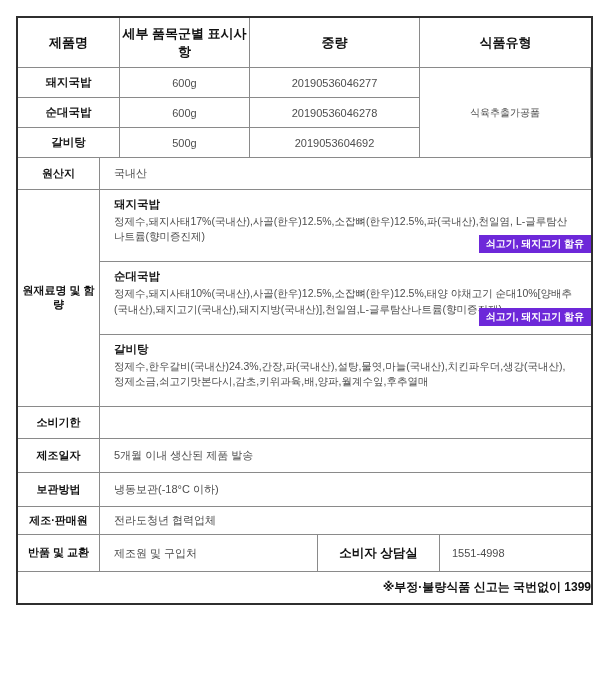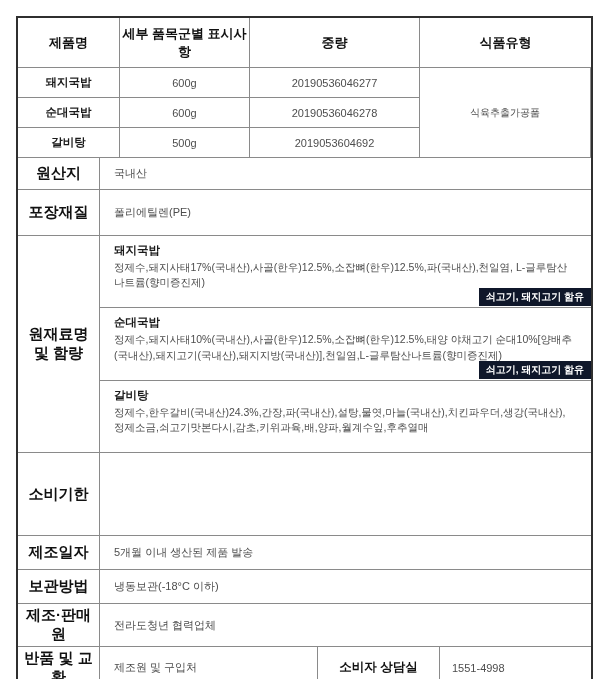--- a/index.html
+++ b/index.html
@@ -26,43 +26,43 @@
   .hcell{height:50px;font-weight:bold;font-size:13px;color:#111;}
   .pcell{height:30px;font-size:11px;}
   .pname{font-weight:bold;font-size:11.5px;color:#1a1a1a;}
   .pval{color:#4d4d4d;}
   .ftype{grid-column:4;grid-row:2/5;font-size:10px;color:#4d4d4d;border-right:none;}
   
   .row{display:flex;border-bottom:1px solid #8a8a8a;box-sizing:border-box;}
   .lab{
     width:82px;flex:0 0 82px;border-right:1px solid #8a8a8a;
     display:flex;align-items:center;justify-content:center;text-align:center;
-    font-weight:bold;font-size:15px;color:#111;box-sizing:border-box;
+    font-weight:bold;font-size:11px;color:#111;box-sizing:border-box;
     padding:2px 3px;line-height:1.25;
   }
   .val{
     flex:1;display:flex;align-items:center;
     padding:6px 10px 6px 14px;font-size:11px;color:#4d4d4d;box-sizing:border-box;
   }
   .h-origin{min-height:32px;}
   .h-pack{min-height:46px;}
-  .h-shelf{min-height:32px;flex-direction:column;}
+  .h-shelf{min-height:32px;}
   .h-mdate{min-height:34px;}
   .h-store{min-height:34px;}
   .h-maker{min-height:27px;}
   .h-return{min-height:37px;}
   
   .ing-col{flex-direction:column;padding:0;align-items:stretch;}
   .ing-block{position:relative;padding:7px 14px 17px 14px;border-bottom:1px solid #8a8a8a;}
   .ing-block.last{border-bottom:none;}
   .ing-title{font-weight:bold;font-size:11.5px;color:#1a1a1a;margin-bottom:2px;}
   .ing-text{font-size:10.5px;line-height:1.45;color:#4d4d4d;padding-right:4px;}
   .allergen-badge{
-    position:absolute;right:0;bottom:1px;
-    background:#0f172a;color:#ffffff;
+    position:absolute;right:0;bottom:8px;
+    background:#6d28d9;color:#ffffff;
     font-weight:bold;font-size:10px;line-height:1;
     padding:4px 7px 4px 7px;white-space:nowrap;text-align:right;
   }
   
   .ret-val{flex:0 0 218px;border-right:1px solid #8a8a8a;}
   .ret-lab{
     flex:0 0 122px;border-right:1px solid #8a8a8a;
     display:flex;align-items:center;justify-content:center;
     font-weight:bold;font-size:12.5px;color:#111;box-sizing:border-box;
   }
@@ -94,24 +94,20 @@
     <div class="pcell pname">갈비탕</div>
     <div class="pcell pval">500g</div>
     <div class="pcell pval">2019053604692</div>
   </div>
 
   <div class="row h-origin">
     <div class="lab">원산지</div>
     <div class="val">국내산</div>
   </div>
 
-  <div class="row h-pack">
-    <div class="lab">포장재질</div>
-    <div class="val">폴리에틸렌(PE)</div>
-  </div>
 
   <div class="row">
     <div class="lab">원재료명 및 함량</div>
     <div class="val ing-col">
 
       <div class="ing-block">
         <div class="ing-title">돼지국밥</div>
         <div class="ing-text">정제수,돼지사태17%(국내산),사골(한우)12.5%,소잡뼈(한우)12.5%,파(국내산),천일염, L-글루탐산나트륨(향미증진제)</div>
         <div class="allergen-badge">쇠고기, 돼지고기 함유</div>
       </div>

